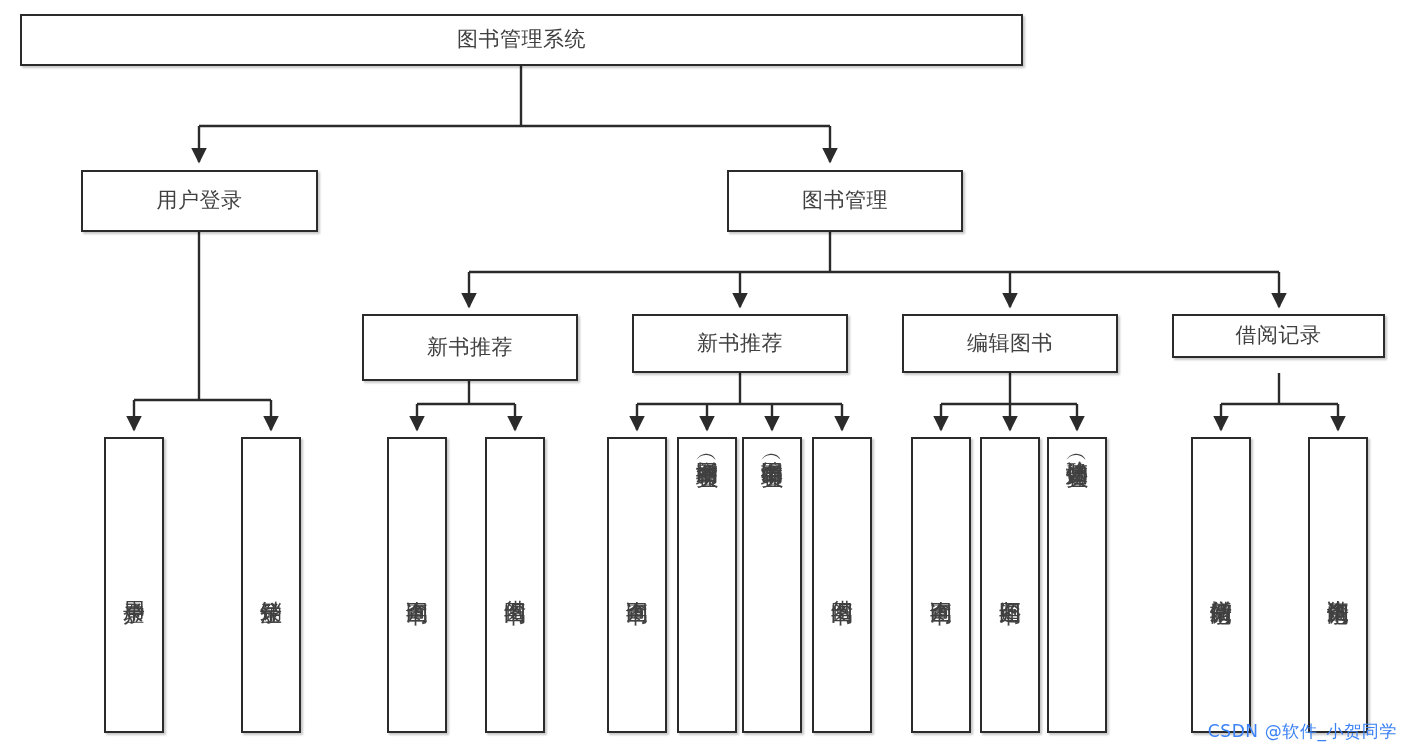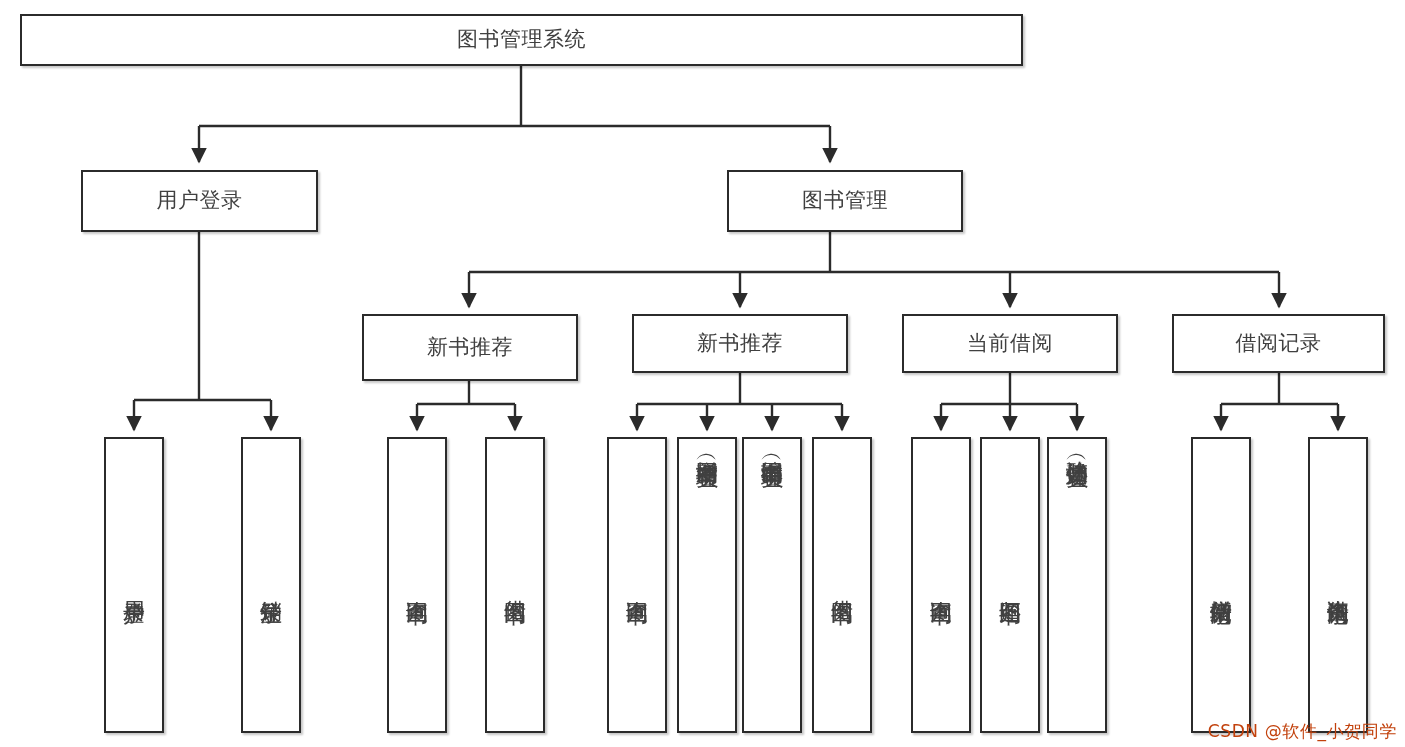--- a/index.html
+++ b/index.html
@@ -57,21 +57,21 @@
   }
   .node.vert.center {
     align-items: center;
     padding-top: 0;
   }
   #watermark {
     position: absolute;
     right: 8px;
     bottom: 4px;
     font-size: 17px;
-    color: #c2410c;
+    color: #3b82f6;
     letter-spacing: 0.6px;
     z-index: 5;
     white-space: nowrap;
   }
 </style>
 </head>
 <body>
 
 <div id="canvas">
 
@@ -139,23 +139,23 @@
     <span class="txt">图书管理</span>
   </div>
 
   <div class="node" style="left:362px; top:314px; width:216px; height:67px;">
     <span class="txt">新书推荐</span>
   </div>
   <div class="node" style="left:632px; top:314px; width:216px; height:59px;">
     <span class="txt">新书推荐</span>
   </div>
   <div class="node" style="left:902px; top:314px; width:216px; height:59px;">
-    <span class="txt">当前借阅</span>
-  </div>
-  <div class="node" style="left:1172px; top:314px; width:213px; height:59px;justify-content:center;">
+    <span class="txt">编辑图书</span>
+  </div>
+  <div class="node" style="left:1172px; top:314px; width:213px; height:44px;justify-content:center;">
     <span class="txt">借阅记录</span>
   </div>
 
   <div class="node vert center" style="left:104px; top:437px; width:60px; height:296px;">
     <span class="txt">用户登录</span>
   </div>
   <div class="node vert center" style="left:241px; top:437px; width:60px; height:296px;">
     <span class="txt">注销登录</span>
   </div>
 

